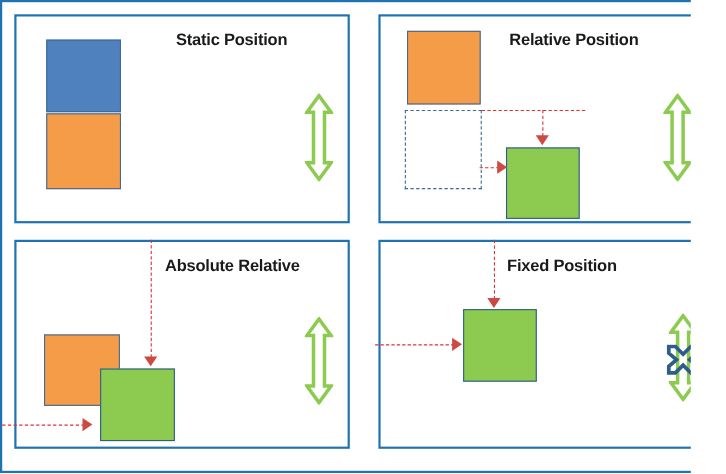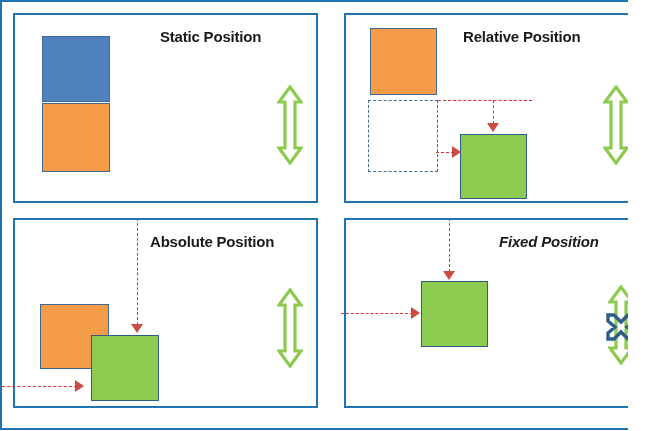--- a/index.html
+++ b/index.html
@@ -77,38 +77,38 @@
   <div class="rline-h" style="left:436px;top:152px;width:18px;"></div>
   <div class="rhead-right" style="left:452px;top:146px;"></div>
 
   <div class="dbl-arrow" style="left:603px;top:85px;">
     <svg width="26" height="80" viewBox="0 0 26 80">
       <polygon points="13,2 24,17 18,17 18,63 24,63 13,78 2,63 8,63 8,17 2,17" fill="#ffffff" stroke="#8CCB50" stroke-width="3.2" stroke-linejoin="miter"></polygon>
     </svg>
   </div>
 
   <div class="quad" id="quad-absolute"></div>
-  <div class="quad-title" style="left:150px;top:233px;">Absolute Position</div>
+  <div class="quad-title" style="left:150px;top:233px;">Absolute Relative</div>
   <div class="block orange" style="left:40px;top:304px;width:69px;height:65px;"></div>
   <div class="block green" style="left:91px;top:335px;width:68px;height:66px;"></div>
 
   <div class="rline-v" style="left:137px;top:218px;height:107px;"></div>
   <div class="rhead-down" style="left:131px;top:324px;"></div>
 
   <div class="rline-h" style="left:2px;top:386px;width:75px;"></div>
   <div class="rhead-right" style="left:75px;top:380px;"></div>
 
   <div class="dbl-arrow" style="left:277px;top:288px;">
     <svg width="26" height="80" viewBox="0 0 26 80">
       <polygon points="13,2 24,17 18,17 18,63 24,63 13,78 2,63 8,63 8,17 2,17" fill="#ffffff" stroke="#8CCB50" stroke-width="3.2" stroke-linejoin="miter"></polygon>
     </svg>
   </div>
 
   <div class="quad" id="quad-fixed"></div>
-  <div class="quad-title" style="left:499px;top:233px;font-style:italic;">Fixed Position</div>
+  <div class="quad-title" style="left:461px;top:233px;">Fixed Position</div>
   <div class="block green" style="left:421px;top:281px;width:67px;height:66px;"></div>
 
   <div class="rline-v" style="left:449px;top:218px;height:54px;"></div>
   <div class="rhead-down" style="left:443px;top:271px;"></div>
 
   <div class="rline-h" style="left:341px;top:313px;width:72px;"></div>
   <div class="rhead-right" style="left:411px;top:307px;"></div>
 
   <div class="dbl-arrow" style="left:608px;top:285px;">
     <svg width="26" height="80" viewBox="0 0 26 80">

